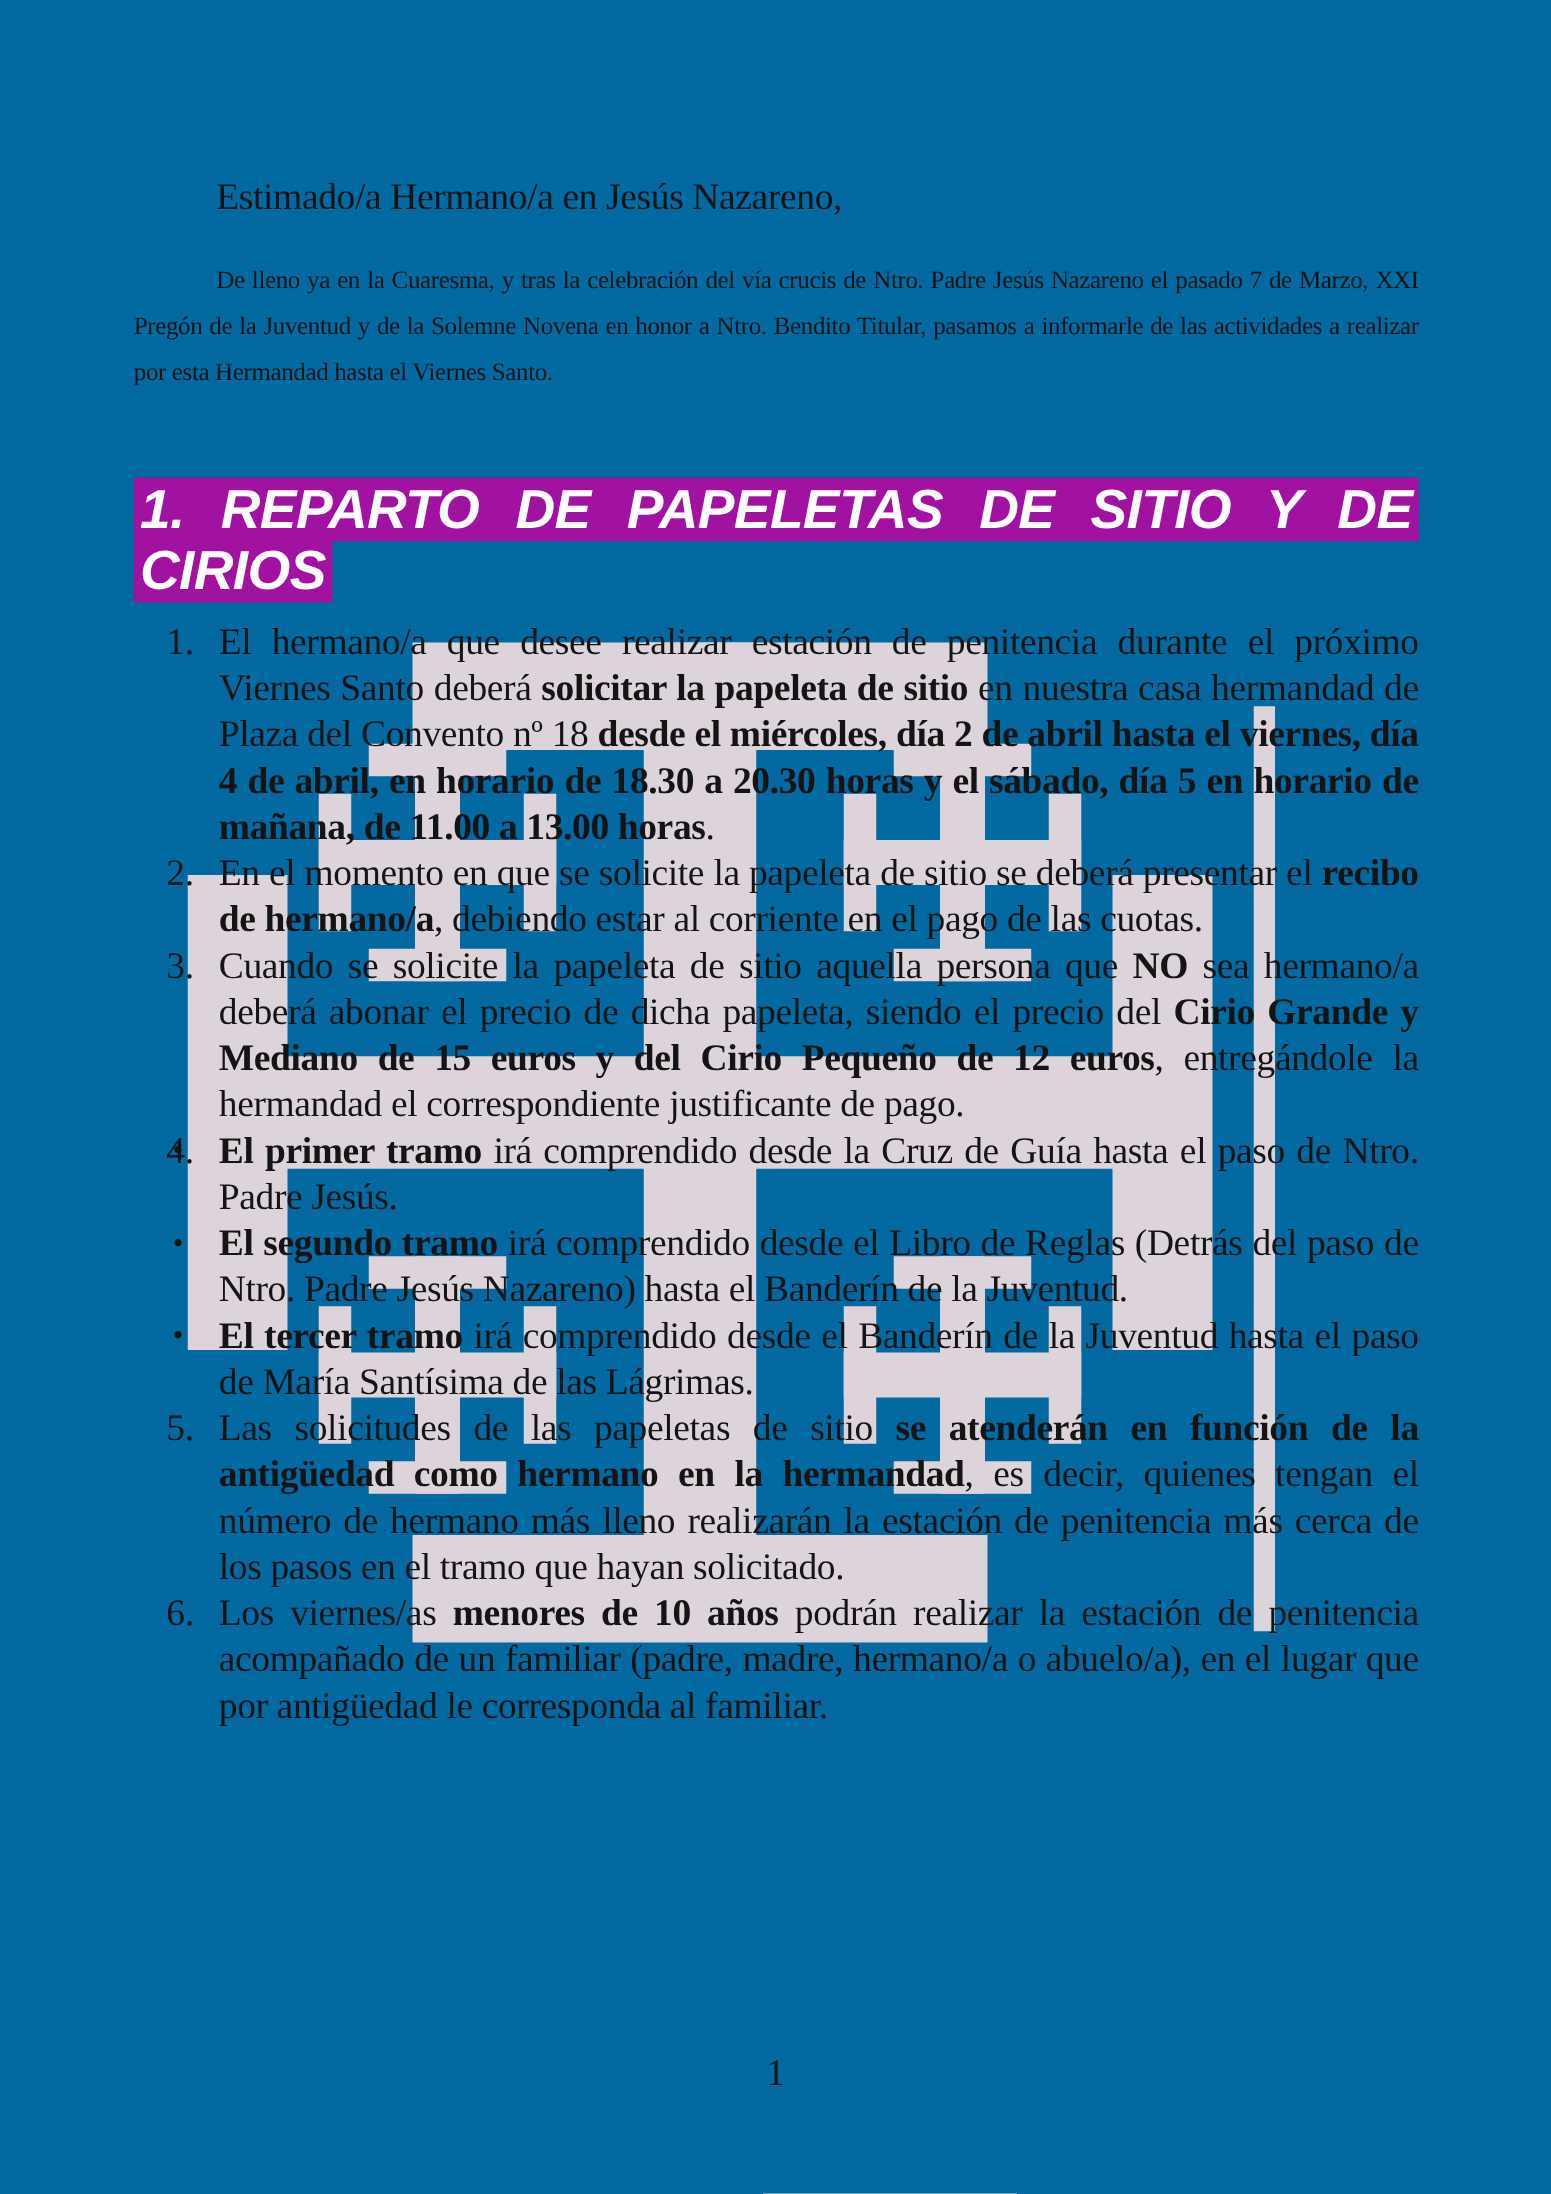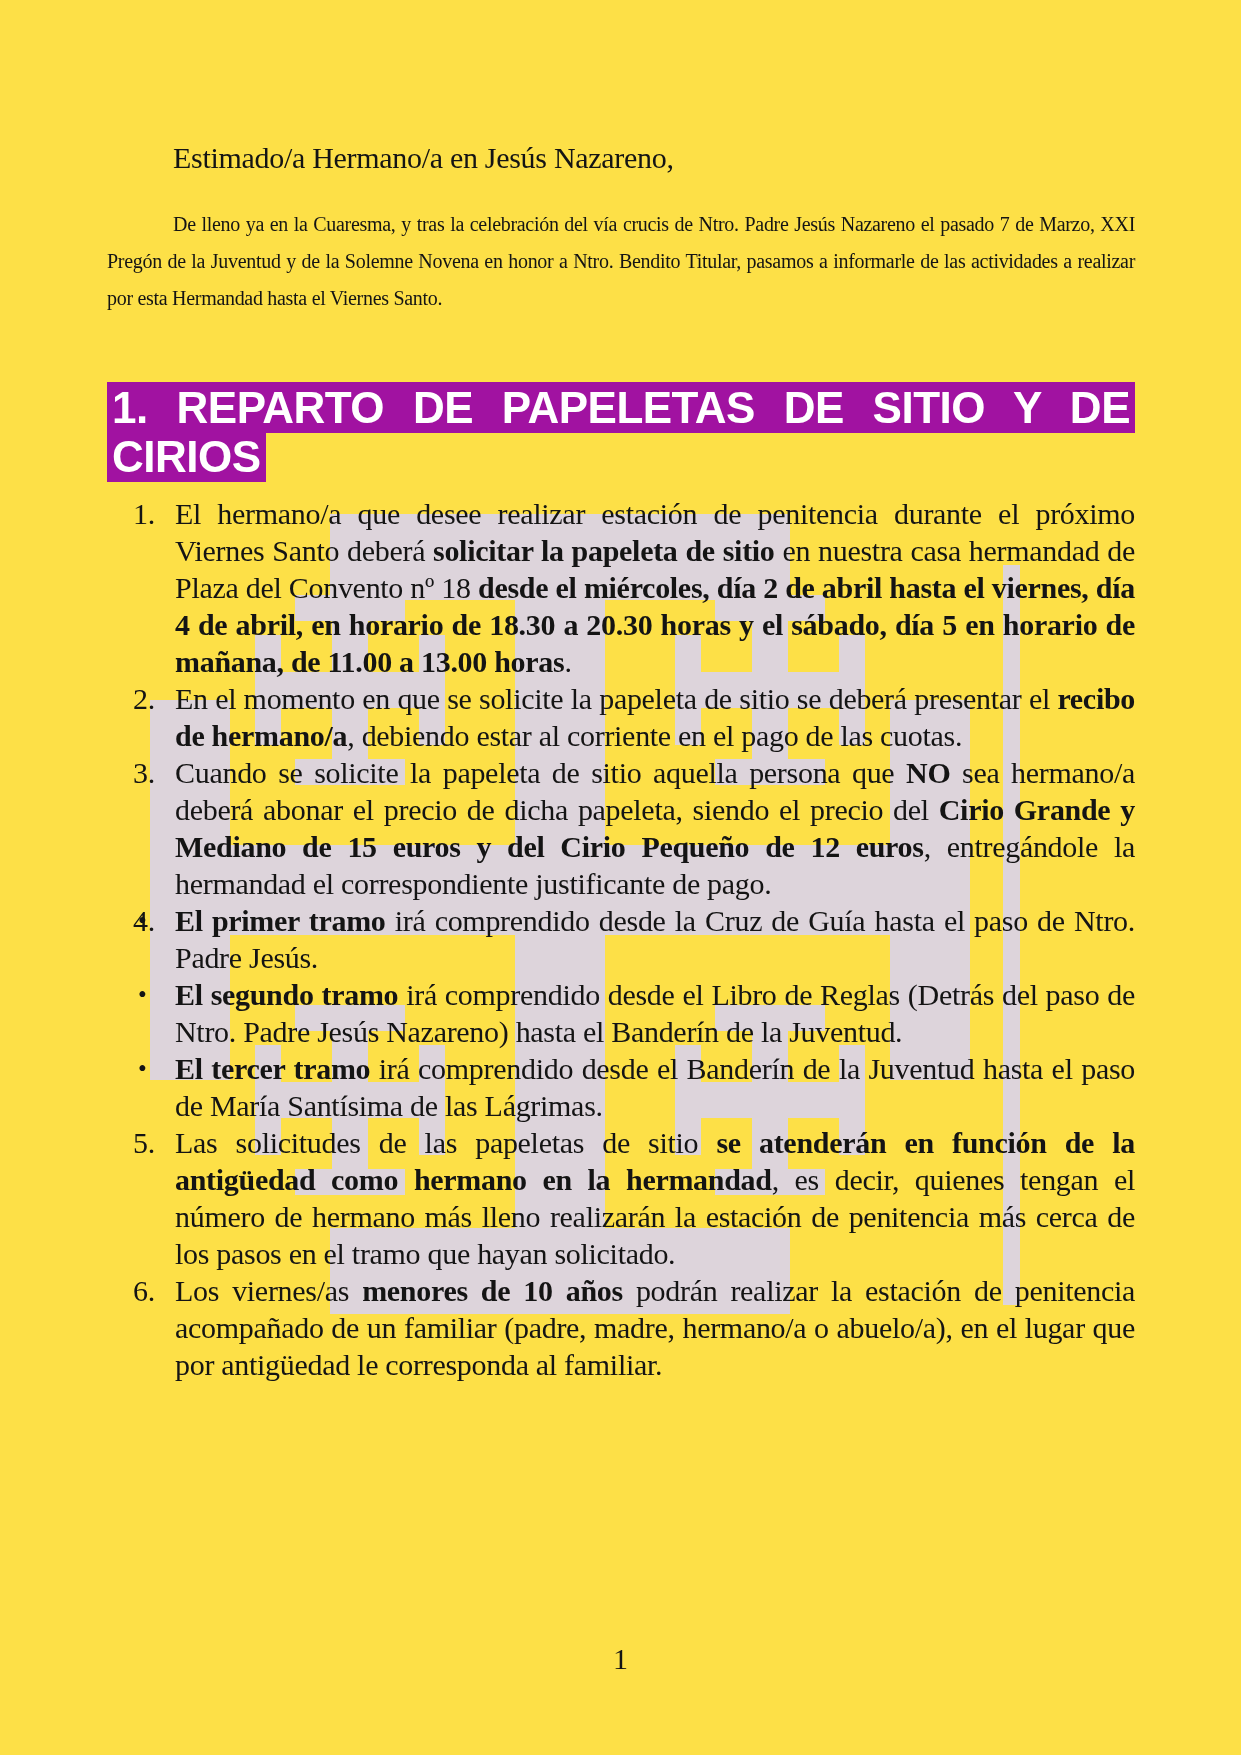--- a/index.html
+++ b/index.html
@@ -4,21 +4,21 @@
 <style>
   :root{
     --heading-bg:#A112A1;
     --watermark:#DDD4DB;
     --ink:#141414;
   }
   html,body{margin:0;padding:0;background:#ffffff;}
   .page{
     position:relative;
     width:1241px;height:1755px;
-    background:#fde047;
+    background:#0369a1;
     overflow:hidden;
     font-family:"Liberation Serif", serif;
     color:var(--ink);
   }
   .watermark{
     position:absolute;
     left:150px;top:458px;
     width:870px;height:860px;
     z-index:0;
   }
@@ -43,20 +43,21 @@
     letter-spacing:-0.3px;
   }
   h1.sec{
     margin:66px 0 0 0;
     font-family:"Liberation Sans", sans-serif;
     font-weight:bold;
     font-size:44px;line-height:49px;
     text-align:justify;
     color:#ffffff;
     letter-spacing:-0.5px;
+    font-style:italic;
   }
   h1.sec .bar{
     background:var(--heading-bg,#A112A1);
     padding:1px 5px;
     -webkit-box-decoration-break:clone;
     box-decoration-break:clone;
   }
   h2.sub{
     margin:36px 0 0 0;
     font-family:"Liberation Sans", sans-serif;

